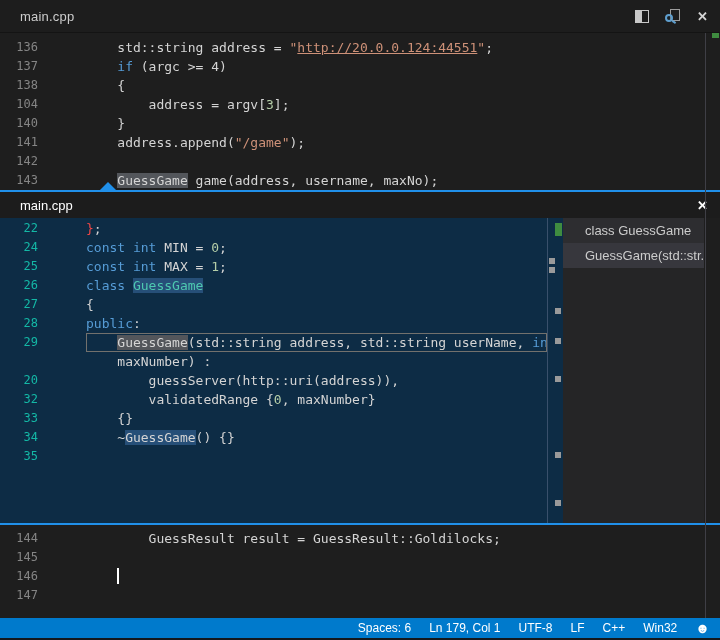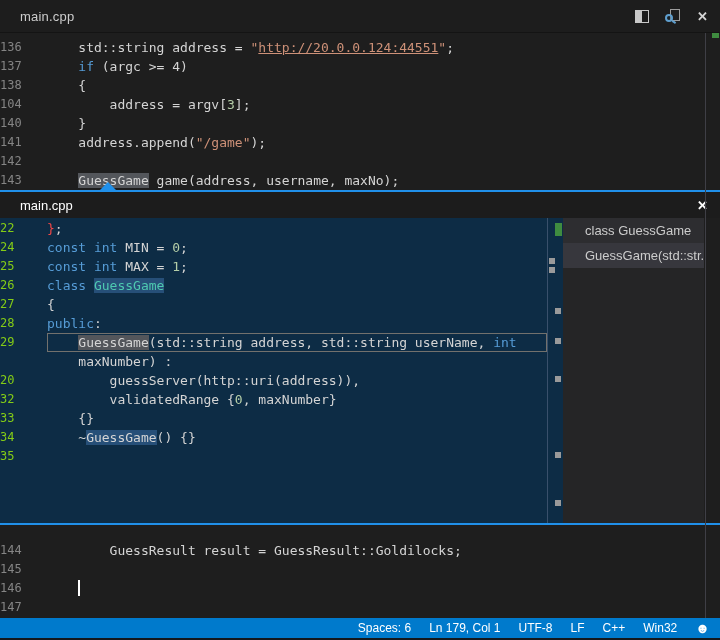--- a/index.html
+++ b/index.html
@@ -18,50 +18,50 @@
   .icon-preview { width:16px; height:15px; position:relative; }
   .icon-preview .page { position:absolute; right:1px; top:0; width:10px; height:12px; border:1px solid #9d9d9d; }
   .icon-preview .lens { position:absolute; left:0; bottom:2px; width:8px; height:8px; border:2px solid #5f9fce; border-radius:50%; background:rgba(13,43,69,.25); }
   .icon-preview .handle { position:absolute; left:7px; bottom:1px; width:4px; height:2px; background:#5f9fce; transform:rotate(35deg); }
   .icon-close { color:#d4d4d4; font-size:13px; line-height:13px; font-weight:bold; }
 
   
   .code-area { position:relative; }
   .code-row { display:flex; height:19px; line-height:19px;
               font-family:"DejaVu Sans Mono", monospace; font-size:13px; }
-  .gutter { width:47px; flex:none; text-align:left; padding-right:9px; color:#858585; font-size:12px; }
-  .ltext { flex:1; white-space:pre; overflow:hidden; position:relative; }
+  .gutter { width:47px; flex:none; text-align:right; padding-right:9px; color:#858585; font-size:12px; }
+  .ltext { flex:1; white-space:pre; overflow:hidden; position:relative;margin-left:39px; }
   .sp { color:#d4d4d4; }
   .sk { color:#569cd6; }
   .ss { color:#ce9178; }
   .su { color:#ce9178; text-decoration:underline; }
   .sn { color:#b5cea8; }
   .st { color:#4ec9b0; }
   .sr { color:#f44747; }
   .hl-g { background:#53565b; }
   .hl-b { background:#264f78; }
   .caret { display:inline-block; width:2px; height:16px; background:#ffffff; vertical-align:middle; margin-top:-3px; }
   .ref-box { outline:1px solid #72716d; outline-offset:-1px; }
 
   .editor-top { height:157px; padding-top:5px; }
-  .editor-bottom { height:93px; padding-top:16px; }
+  .editor-bottom { height:93px; padding-top:4px; }
 
   
   .peek { position:absolute; left:0; top:190px; width:720px; height:335px;
           border-top:2px solid #2090ea; border-bottom:2px solid #2090ea; background:#1c1c1c; }
   .peek-arrow { position:absolute; left:100px; top:-10px; width:0; height:0;
                 border-left:8px solid transparent; border-right:8px solid transparent;
                 border-bottom:8px solid #2090ea; }
   .peek-header { height:26px; display:flex; align-items:center; padding:0 12px 0 20px;
                  color:#ffffff; font-size:13px; background:#1c1c1c; }
   .peek-header .icon-close { margin-left:auto; color:#ffffff; }
   .peek-body { display:flex; height:305px; }
   .peek-editor { width:548px; flex:none; background:#0d2c45; padding-top:1px; overflow:hidden;
                  border-right:1px solid #39506b; }
-  .peek-editor .gutter { color:#84cc16; }
+  .peek-editor .gutter { color:#14b8a6; }
   .peek-ruler { width:15px; flex:none; background:#0d2c45; position:relative; }
   .mark { position:absolute; }
   .mark.gray { width:6px; height:6px; background:#9a9a9a; }
   .mark.green { width:7px; height:13px; background:#3f8c40; }
   .ref-panel { width:141px; flex:none; background:#252526; color:#cccccc; font-size:13px; }
   .ref-item { height:25px; line-height:25px; padding-left:22px; background:#2d2d30;
               white-space:nowrap; overflow:hidden; }
   .ref-item.selected { background:#37373d; }
   .ref-item + .ref-item { background:#37373d; }
   .peek-right-strip { flex:1; background:#1e1e1e; }

